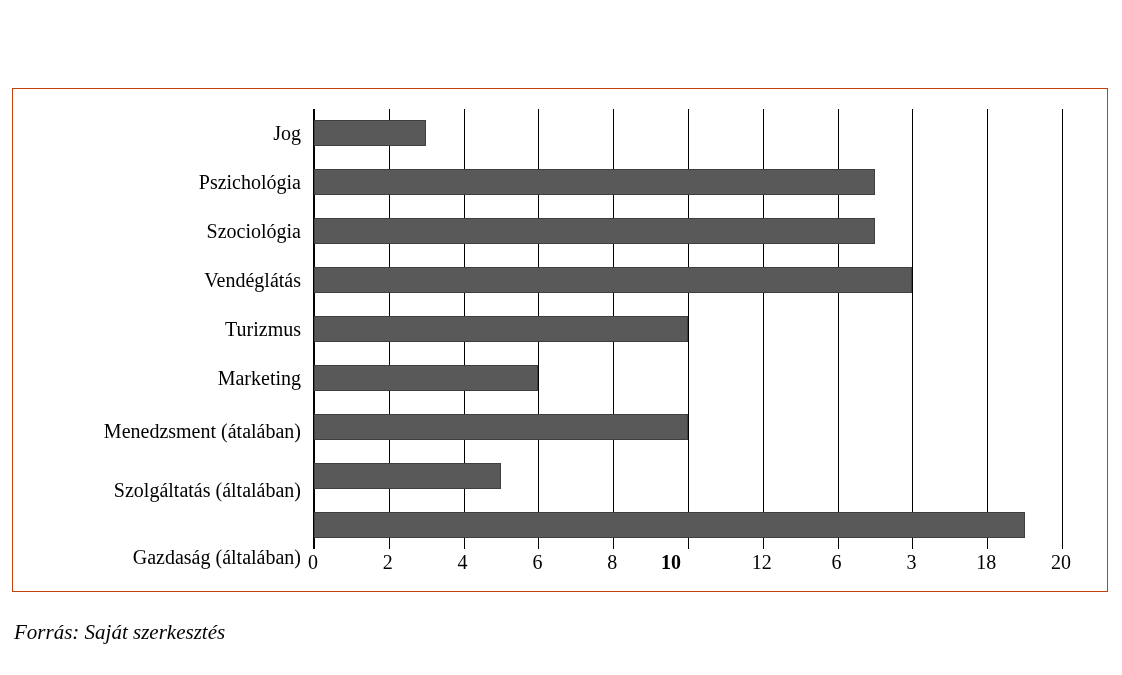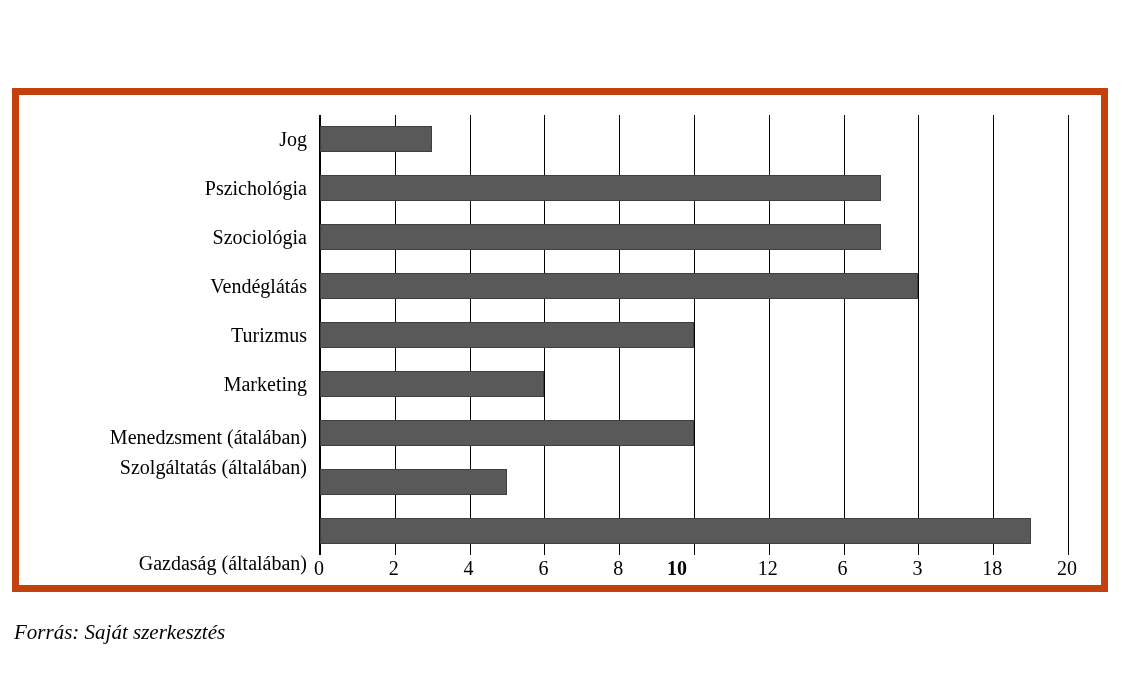--- a/index.html
+++ b/index.html
@@ -39,21 +39,21 @@
     padding-left: 96px;
   }
 
   
   .chart-frame {
     position: absolute;
     left: 12px;
     top: 88px;
     width: 1096px;
     height: 504px;
-    border: 7px solid #c2410c;
+    border: 1px solid #c2410c;
     box-sizing: border-box;
     background: #ffffff;
   }
 
   .plot-wrap {
     position: absolute;
     left: 0; top: 0;
     width: 100%;
     height: 100%;
   }
@@ -146,21 +146,21 @@
   <div class="chart-frame">
     <div class="plot-wrap">
       <div class="cat-labels" id="cat-labels">
           <div class="cat-label" style="top: 13.4444px;">Jog</div>
           <div class="cat-label" style="top: 62.3333px;">Pszichológia</div>
           <div class="cat-label" style="top: 111.222px;">Szociológia</div>
           <div class="cat-label" style="top: 160.111px;">Vendéglátás</div>
           <div class="cat-label" style="top: 209px;">Turizmus</div>
           <div class="cat-label" style="top: 257.889px;">Marketing</div>
           <div class="cat-label" style="top: 311px;">Menedzsment (átalában)</div>
-          <div class="cat-label" style="top: 341px;">Szolgáltatás (általában)</div>
+          <div class="cat-label" style="top: 370px;">Szolgáltatás (általában)</div>
           <div class="cat-label" style="top: 404.556px; margin-top: 32px;">Gazdaság (általában)</div>
         </div>
       <div class="plot">
         <div class="plot-inner" id="plot-inner">
             <div class="gridline axis0" style="left: 0px;"></div>
             <div class="gridline" style="left: 74.8px;"></div>
             <div class="gridline" style="left: 149.6px;"></div>
             <div class="gridline" style="left: 224.4px;"></div>
             <div class="gridline" style="left: 299.2px;"></div>
             <div class="gridline" style="left: 374px;"></div>

